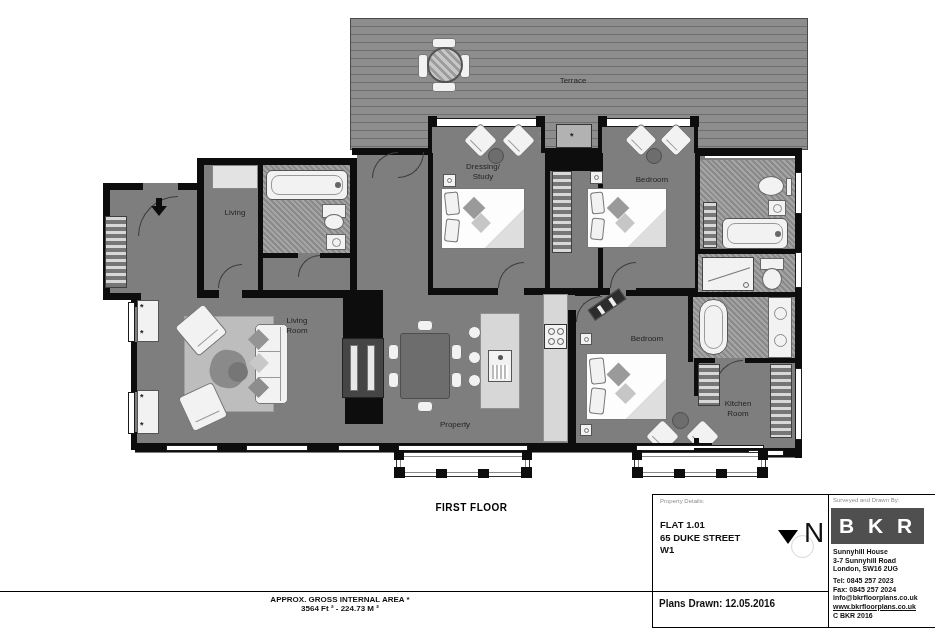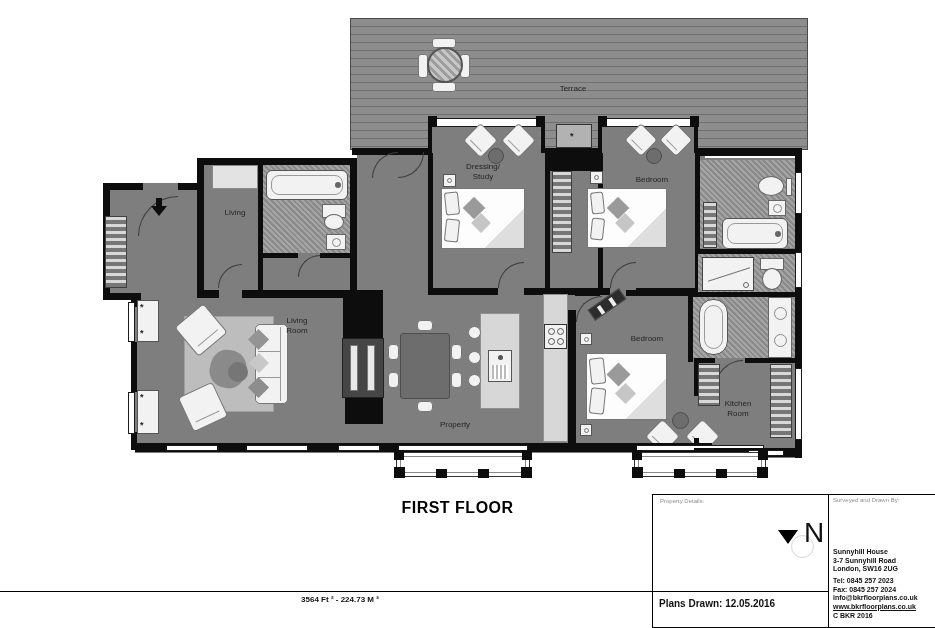--- a/index.html
+++ b/index.html
@@ -26,21 +26,21 @@
   .hline{background:#000}
   .tiny{font-size:6px;color:#8f8f8f}
   .boldtxt{font-weight:bold;color:#111}
 </style>
 </head>
 <body>
 
 <div id="canvas">
 
   <i class="terr" style="left:350px;top:18px;width:458px;height:132px"></i>
-  <i class="lbl" style="left:538px;top:84px;width:70px">Terrace</i>
+  <i class="lbl" style="left:538px;top:76px;width:70px">Terrace</i>
 
   <i style="left:418px;top:38px;width:54px;height:56px">
     <i class="furn" style="left:14px;top:0;width:24px;height:10px;border-radius:3px"></i>
     <i class="furn" style="left:14px;top:44px;width:24px;height:10px;border-radius:3px"></i>
     <i class="furn" style="left:0;top:16px;width:10px;height:24px;border-radius:3px"></i>
     <i class="furn" style="left:42px;top:16px;width:10px;height:24px;border-radius:3px"></i>
     <i class="circ" style="left:9px;top:9px;width:36px;height:36px;background:repeating-linear-gradient(45deg,#c7c7c7 0 3px,#9d9d9d 3px 6px);border:2px solid #555"></i>
   </i>
 
   <i style="left:556px;top:124px;width:36px;height:24px;background:#b2b2b2;border:1px solid #333">
@@ -320,42 +320,49 @@
   <i style="left:634px;top:452px;width:132px;height:25px;background:#fff;border:1px solid #333">
       <i style="left:3px;top:3px;width:124px;height:17px;border:1px solid #888"></i>
     </i>
   <i class="w" style="left:632px;top:450px;width:10px;height:10px"></i>
   <i class="w" style="left:758px;top:450px;width:10px;height:10px"></i>
   <i class="w" style="left:632px;top:467px;width:11px;height:11px"></i>
   <i class="w" style="left:674px;top:469px;width:11px;height:9px"></i>
   <i class="w" style="left:716px;top:469px;width:11px;height:9px"></i>
   <i class="w" style="left:757px;top:467px;width:11px;height:11px"></i>
 
-  <i class="lbl" style="left:380px;top:503px;width:155px;font-weight:bold;font-size:16px;letter-spacing:.5px;color:#000">FIRST FLOOR</i>
+  <i class="lbl" style="left:394px;top:503px;width:155px;font-weight:bold;font-size:10px;letter-spacing:.5px;color:#000">FIRST FLOOR</i>
 
   <i class="hline" style="left:0;top:591px;width:828px;height:1px"></i>
   <i style="left:150px;top:595px;width:380px;text-align:center">
+    <s style="position:static;display:block;font-size:8px;font-weight:bold;color:#111">APPROX. GROSS INTERNAL  AREA *</s>
     <s style="position:static;display:block;font-size:8px;font-weight:bold;color:#111">3564 Ft ² - 224.73 M ²</s>
   </i>
 
   <i class="hline" style="left:652px;top:494px;width:283px;height:1px"></i>
   <i class="hline" style="left:652px;top:494px;width:1px;height:134px"></i>
   <i class="hline" style="left:828px;top:494px;width:1px;height:134px"></i>
   <i class="hline" style="left:652px;top:627px;width:283px;height:1px"></i>
 
   <i class="tiny" style="left:660px;top:498px;width:120px">Property Details:</i>
+  <i style="left:660px;top:519px;width:130px">
+    <s class="boldtxt" style="position:static;display:block;font-size:9.5px;line-height:12.5px">FLAT 1.01</s>
+    <s class="boldtxt" style="position:static;display:block;font-size:9.5px;line-height:12.5px">65 DUKE STREET</s>
+    <s class="boldtxt" style="position:static;display:block;font-size:9.5px;line-height:12.5px">W1</s>
+  </i>
   <i class="boldtxt" style="left:659px;top:598px;width:150px;font-size:10px">Plans Drawn: 12.05.2016</i>
 
   <i style="left:775px;top:515px;width:55px;height:40px">
     <i class="circ" style="left:16px;top:20px;width:23px;height:23px;border:1px solid #d5d5d5"></i>
     <i class="tri" style="left:3px;top:15px;border-left:10px solid transparent;border-right:10px solid transparent;border-top:14px solid #000"></i>
     <s style="position:absolute;left:29px;top:2px;font-size:28px;color:#111;font-family:'Liberation Sans',sans-serif">N</s>
   </i>
 
   <i class="tiny" style="left:833px;top:497px;width:100px">Surveyed and Drawn By:</i>
+  <i style="left:831px;top:508px;width:93px;height:36px;background:var(--logo_bg,#4f4f4f);color:#fff;font-size:21px;font-weight:bold;text-align:center;line-height:36px;letter-spacing:4px">B K R</i>
   <i style="left:833px;top:548px;width:100px">
     <s class="boldtxt" style="position:static;display:block;font-size:7px;line-height:8.5px">Sunnyhill House</s>
     <s class="boldtxt" style="position:static;display:block;font-size:7px;line-height:8.5px">3-7 Sunnyhill Road</s>
     <s class="boldtxt" style="position:static;display:block;font-size:7px;line-height:8.5px">London, SW16 2UG</s>
   </i>
   <i style="left:833px;top:577px;width:100px">
     <s class="boldtxt" style="position:static;display:block;font-size:7px;line-height:8.5px">Tel:  0845 257 2023</s>
     <s class="boldtxt" style="position:static;display:block;font-size:7px;line-height:8.5px">Fax: 0845 257 2024</s>
     <s class="boldtxt" style="position:static;display:block;font-size:7px;line-height:8.5px">info@bkrfloorplans.co.uk</s>
     <u class="boldtxt" style="position:static;display:block;font-size:7px;line-height:8.5px;text-decoration:underline">www.bkrfloorplans.co.uk</u>

